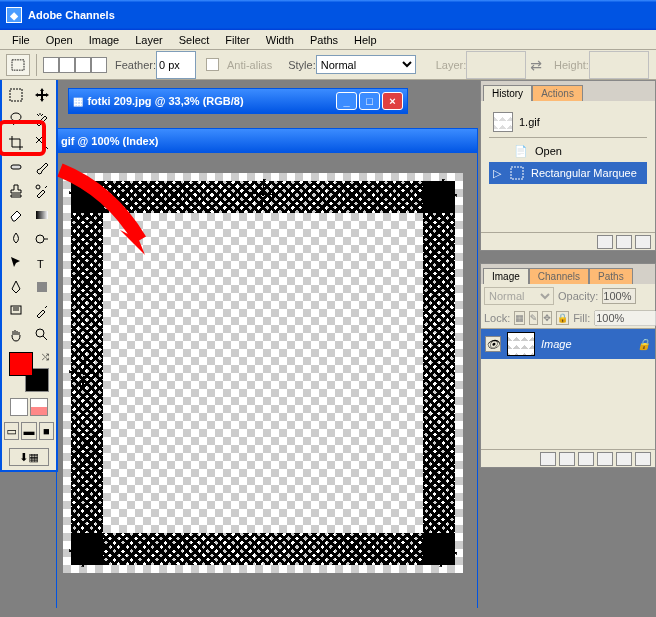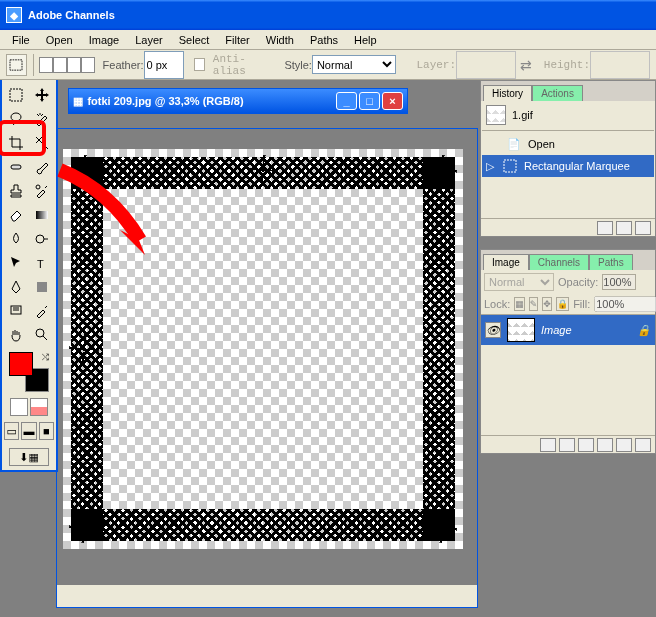--- a/index.html
+++ b/index.html
@@ -9,21 +9,21 @@
 .titlebar .app-icon { width: 16px; height: 16px; background: #4a9cff; border: 1px solid #fff; margin-right: 6px; display: inline-flex; align-items: center; justify-content: center; font-size: 10px; }
 
 .menubar { background: #ece9d8; height: 20px; display: flex; align-items: center; padding: 0 4px; border-bottom: 1px solid #aca899; }
 .menubar span { padding: 2px 8px; cursor: default; }
 
 .optbar { background: #ece9d8; height: 30px; display: flex; align-items: center; padding: 2px 6px; border-bottom: 1px solid #aca899; }
 .optbar .sel-icon { width: 24px; height: 22px; border: 1px solid #aca899; background: #f5f4ea; display: inline-flex; align-items: center; justify-content: center; }
 .optbar .sel-icon svg { width: 14px; height: 12px; }
 .optbar .mini { width: 16px; height: 16px; border: 1px solid #888; background: #fff; }
 .optbar label { color: #555; margin-left: 8px; }
-.optbar label.disabled { color: #aca899; font-family: Liberation Mono, monospace; }
+.optbar label.disabled { color: #aca899; }
 .optbar input[type=text] { width: 40px; height: 28px; border: 1px solid #7f9db9; padding: 0 2px; }
 .optbar input.wide { width: 60px; }
 .optbar input:disabled { background: #ece9d8; border-color: #c0c0c0; }
 .optbar .chk { width: 13px; height: 13px; border: 1px solid #aca899; background: #fff; margin-left: 10px; }
 .optbar select { height: 19px; border: 1px solid #7f9db9; background: #fff; width: 100px; }
 .optbar .sep { width: 1px; height: 22px; background: #aca899; margin: 0 6px; }
 .optbar .link-icon { color: #888; font-size: 14px; margin: 0 4px; }
 
 .workspace { position: relative; height: 537px; background: #808080; }
 
@@ -73,23 +73,23 @@
   linear-gradient(45deg, transparent 75%, #ccc 75%),
   linear-gradient(-45deg, transparent 75%, #ccc 75%);
   background-size: 16px 16px;
   background-position: 0 0, 0 8px, 8px -8px, -8px 0;
   background-color: #fff; }
 .orn { position: absolute; width: 30px; height: 30px; background: radial-gradient(circle, #000 2px, transparent 2px), conic-gradient(#000 0 10deg, transparent 10deg 90deg, #000 90deg 100deg, transparent 100deg 180deg, #000 180deg 190deg, transparent 190deg 270deg, #000 270deg 280deg, transparent 280deg); border-radius: 50%; }
 
 .panels { position: absolute; right: 0; top: 0; width: 176px; height: 537px; background: #808080; }
 .panel { background: #ece9d8; border: 1px solid #888; margin-bottom: 2px; }
 .panel-tabs { display: flex; background: #d4d0c8; height: 20px; align-items: flex-end; padding-left: 2px; }
-.ptab { padding: 2px 8px; background: #86efac; border: 1px solid #888; border-bottom: none; color: #666; font-size: 10px; }
+.ptab { padding: 2px 8px; background: #fdba74; border: 1px solid #888; border-bottom: none; color: #666; font-size: 10px; }
 .ptab.active { background: #ece9d8; color: #000; }
-.panel-body { padding: 1px; min-height: 60px; }
+.panel-body { padding: 8px; min-height: 60px; }
 .hist-item { display: flex; align-items: center; gap: 6px; padding: 3px 4px; }
 .hist-item.sel { background: #316ac5; color: #fff; }
 .hist-thumb { width: 20px; height: 20px; background: #fff; border: 1px solid #888; background-image: linear-gradient(45deg,#ddd 25%,transparent 25%),linear-gradient(-45deg,#ddd 25%,transparent 25%); background-size: 8px 8px; }
 .hist-icon { width: 16px; height: 16px; display: flex; align-items: center; justify-content: center; }
 .panel-foot { height: 18px; background: #ece9d8; border-top: 1px solid #aca899; display: flex; justify-content: flex-end; gap: 3px; padding: 2px 4px; }
 .panel-foot div { width: 16px; height: 14px; border: 1px solid #888; background: #f0f0f0; }
 .layer-opts { display: flex; align-items: center; gap: 4px; padding: 3px; color: #888; font-size: 10px; }
 .layer-opts select { width: 70px; height: 18px; border: 1px solid #aca899; background: #ece9d8; color: #888; }
 .layer-opts input { width: 34px; height: 16px; border: 1px solid #aca899; }
 .lock-row { display: flex; align-items: center; gap: 4px; padding: 2px 3px; font-size: 10px; color: #888; border-bottom: 1px solid #aca899; }
@@ -319,20 +319,23 @@
       <span style="margin-right:4px">▦</span>
       <span>fotki 209.jpg @ 33,3% (RGB/8)</span>
       <span class="spacer"></span>
       <div class="winbtn min">_</div>
       <div class="winbtn max">□</div>
       <div class="winbtn close">×</div>
     </div>
   </div>
 
   <div class="docwin doc2">
+    <div class="doc-title">
+      <span>gif @ 100% (Index)</span>
+    </div>
     <div class="doc-body">
       <div class="canvas">
         <div class="frame-border">
           <div class="strip top"></div>
           <div class="strip bottom"></div>
           <div class="strip left"></div>
           <div class="strip right"></div>
           <div class="cut"></div>
           <div class="orn" style="top:6px;left:6px"></div>
           <div class="orn" style="top:6px;right:6px"></div>

